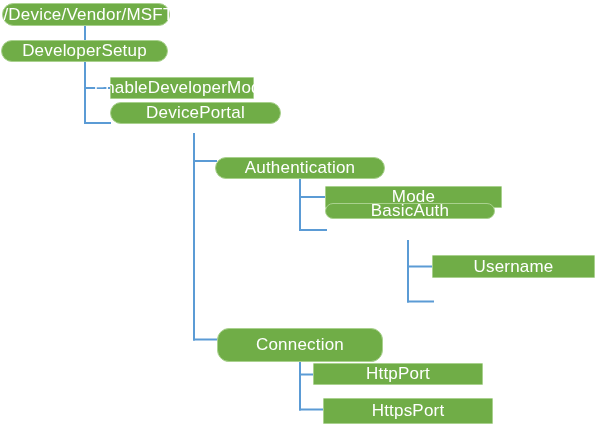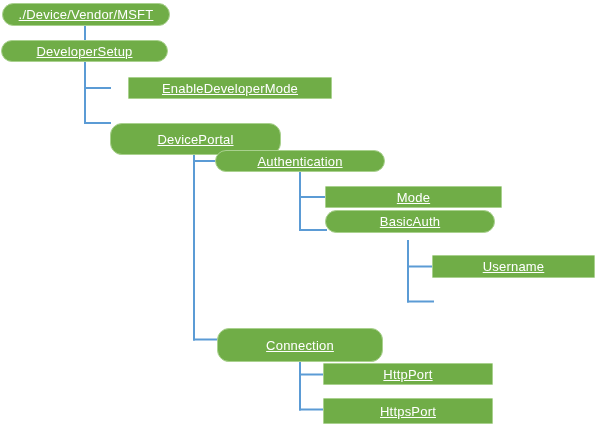--- a/index.html
+++ b/index.html
@@ -38,27 +38,26 @@
     stroke-linecap: square;
     fill: none;
   }
   .node {
     position: absolute;
     z-index: 2;
     box-sizing: border-box;
     background: var(--node-fill);
     border: 1.5px solid var(--node-border);
     color: var(--node-text);
-    font-size: 13px;
+    font-size: 17px;
     display: flex;
     align-items: center;
     justify-content: center;
     white-space: nowrap;
     letter-spacing: 0.2px;
-    text-decoration: underline;
   }
   .pill { border-radius: 12px; }
   .rect { border-radius: 1px; }
 </style>
 </head>
 <body>
 
 <div class="canvas">
 
   <svg class="connectors" width="601" height="428" viewBox="0 0 601 428" aria-hidden="true">
@@ -83,32 +82,32 @@
 
     <line x1="300" y1="351" x2="300" y2="409.5"></line>
     <line x1="300" y1="374.5" x2="324" y2="374.5"></line>
     <line x1="300" y1="409.5" x2="324" y2="409.5"></line>
   </svg>
 
   <div class="node pill" style="left:2px;   top:3px;   width:168px; height:23px">./Device/Vendor/MSFT</div>
 
   <div class="node pill" style="left:1px;   top:40px;  width:167px; height:22px">DeveloperSetup</div>
 
-  <div class="node rect" style="left:128px; top:77px;  width:204px; height:22px">EnableDeveloperMode</div>
+  <div class="node rect" style="left:110px; top:77px;  width:144px; height:22px">EnableDeveloperMode</div>
 
-  <div class="node pill" style="left:110px; top:123px; width:171px; height:32px">DevicePortal</div>
+  <div class="node pill" style="left:110px; top:102px; width:171px; height:22px">DevicePortal</div>
 
-  <div class="node pill" style="left:215px; top:150px; width:170px; height:22px">Authentication</div>
+  <div class="node pill" style="left:215px; top:157px; width:170px; height:22px">Authentication</div>
 
   <div class="node rect" style="left:325px; top:186px; width:177px; height:22px">Mode</div>
 
-  <div class="node pill" style="left:325px; top:210px; width:170px; height:23px">BasicAuth</div>
+  <div class="node pill" style="left:325px; top:203px; width:170px; height:16px">BasicAuth</div>
 
   <div class="node rect" style="left:432px; top:255px; width:163px; height:23px">Username</div>
 
 
   <div class="node pill" style="left:217px; top:328px; width:166px; height:34px">Connection</div>
 
-  <div class="node rect" style="left:323px; top:363px; width:170px; height:22px">HttpPort</div>
+  <div class="node rect" style="left:313px; top:363px; width:170px; height:22px">HttpPort</div>
 
   <div class="node rect" style="left:323px; top:398px; width:170px; height:26px">HttpsPort</div>
 
 </div>
 
 </body></html>

